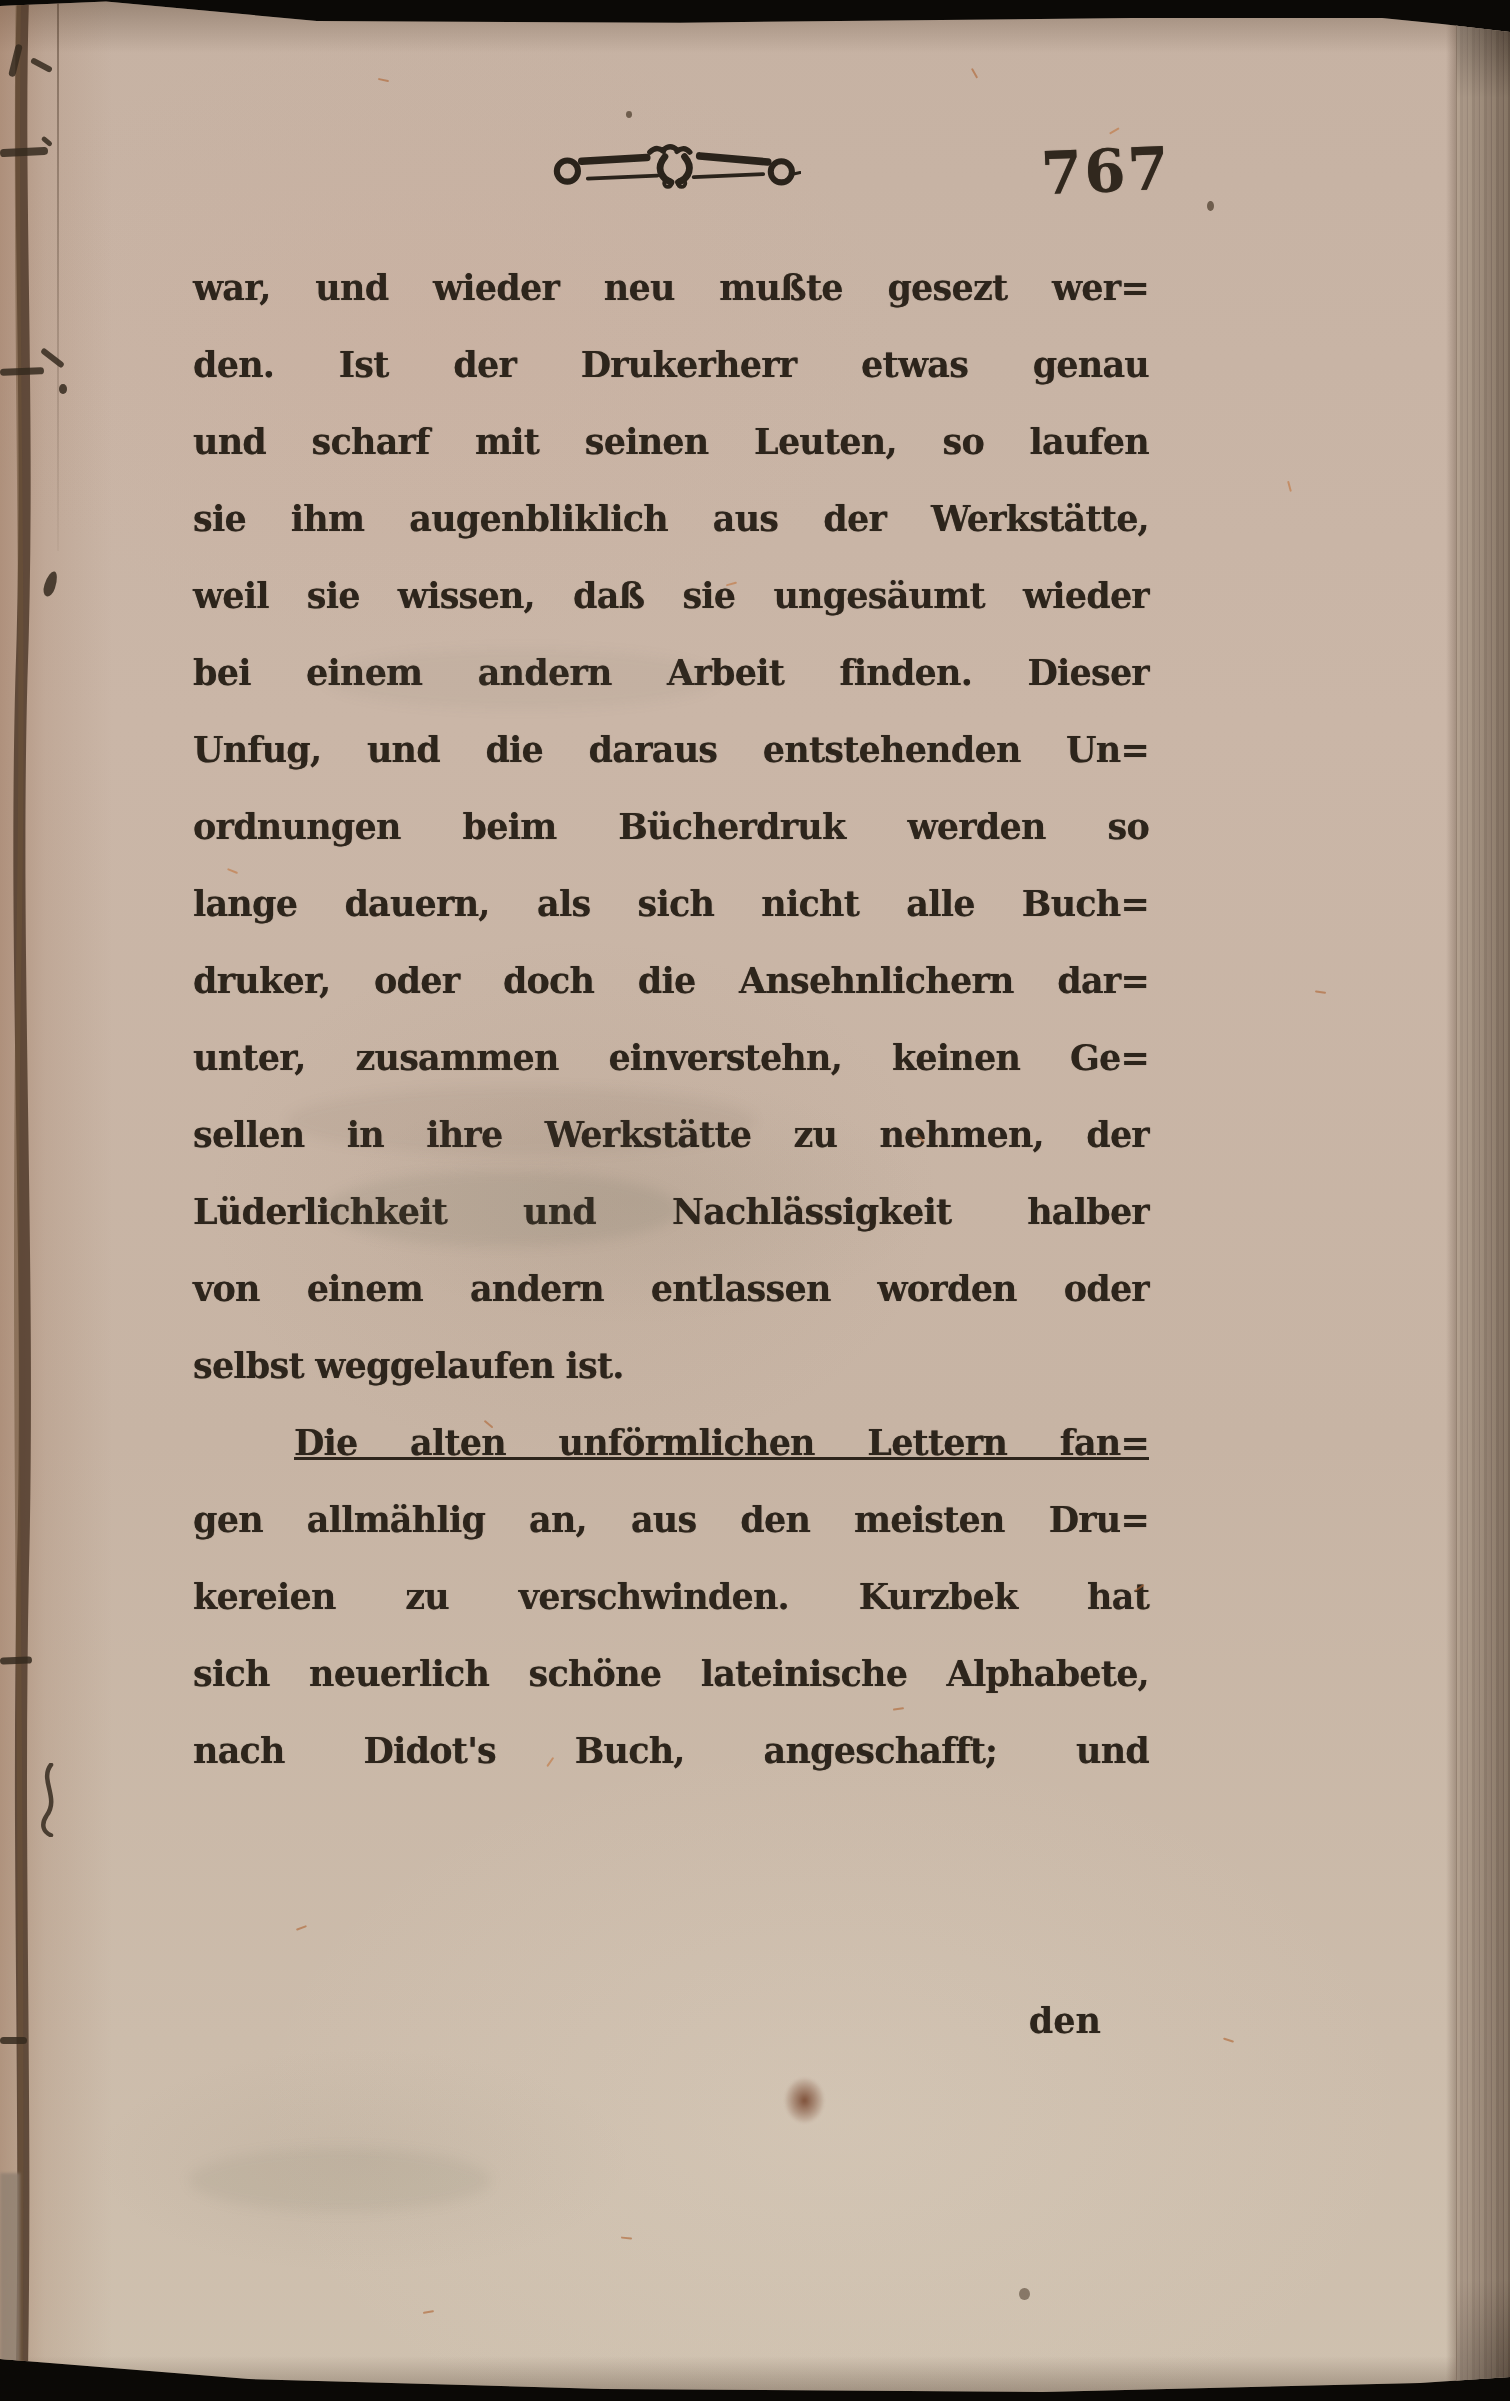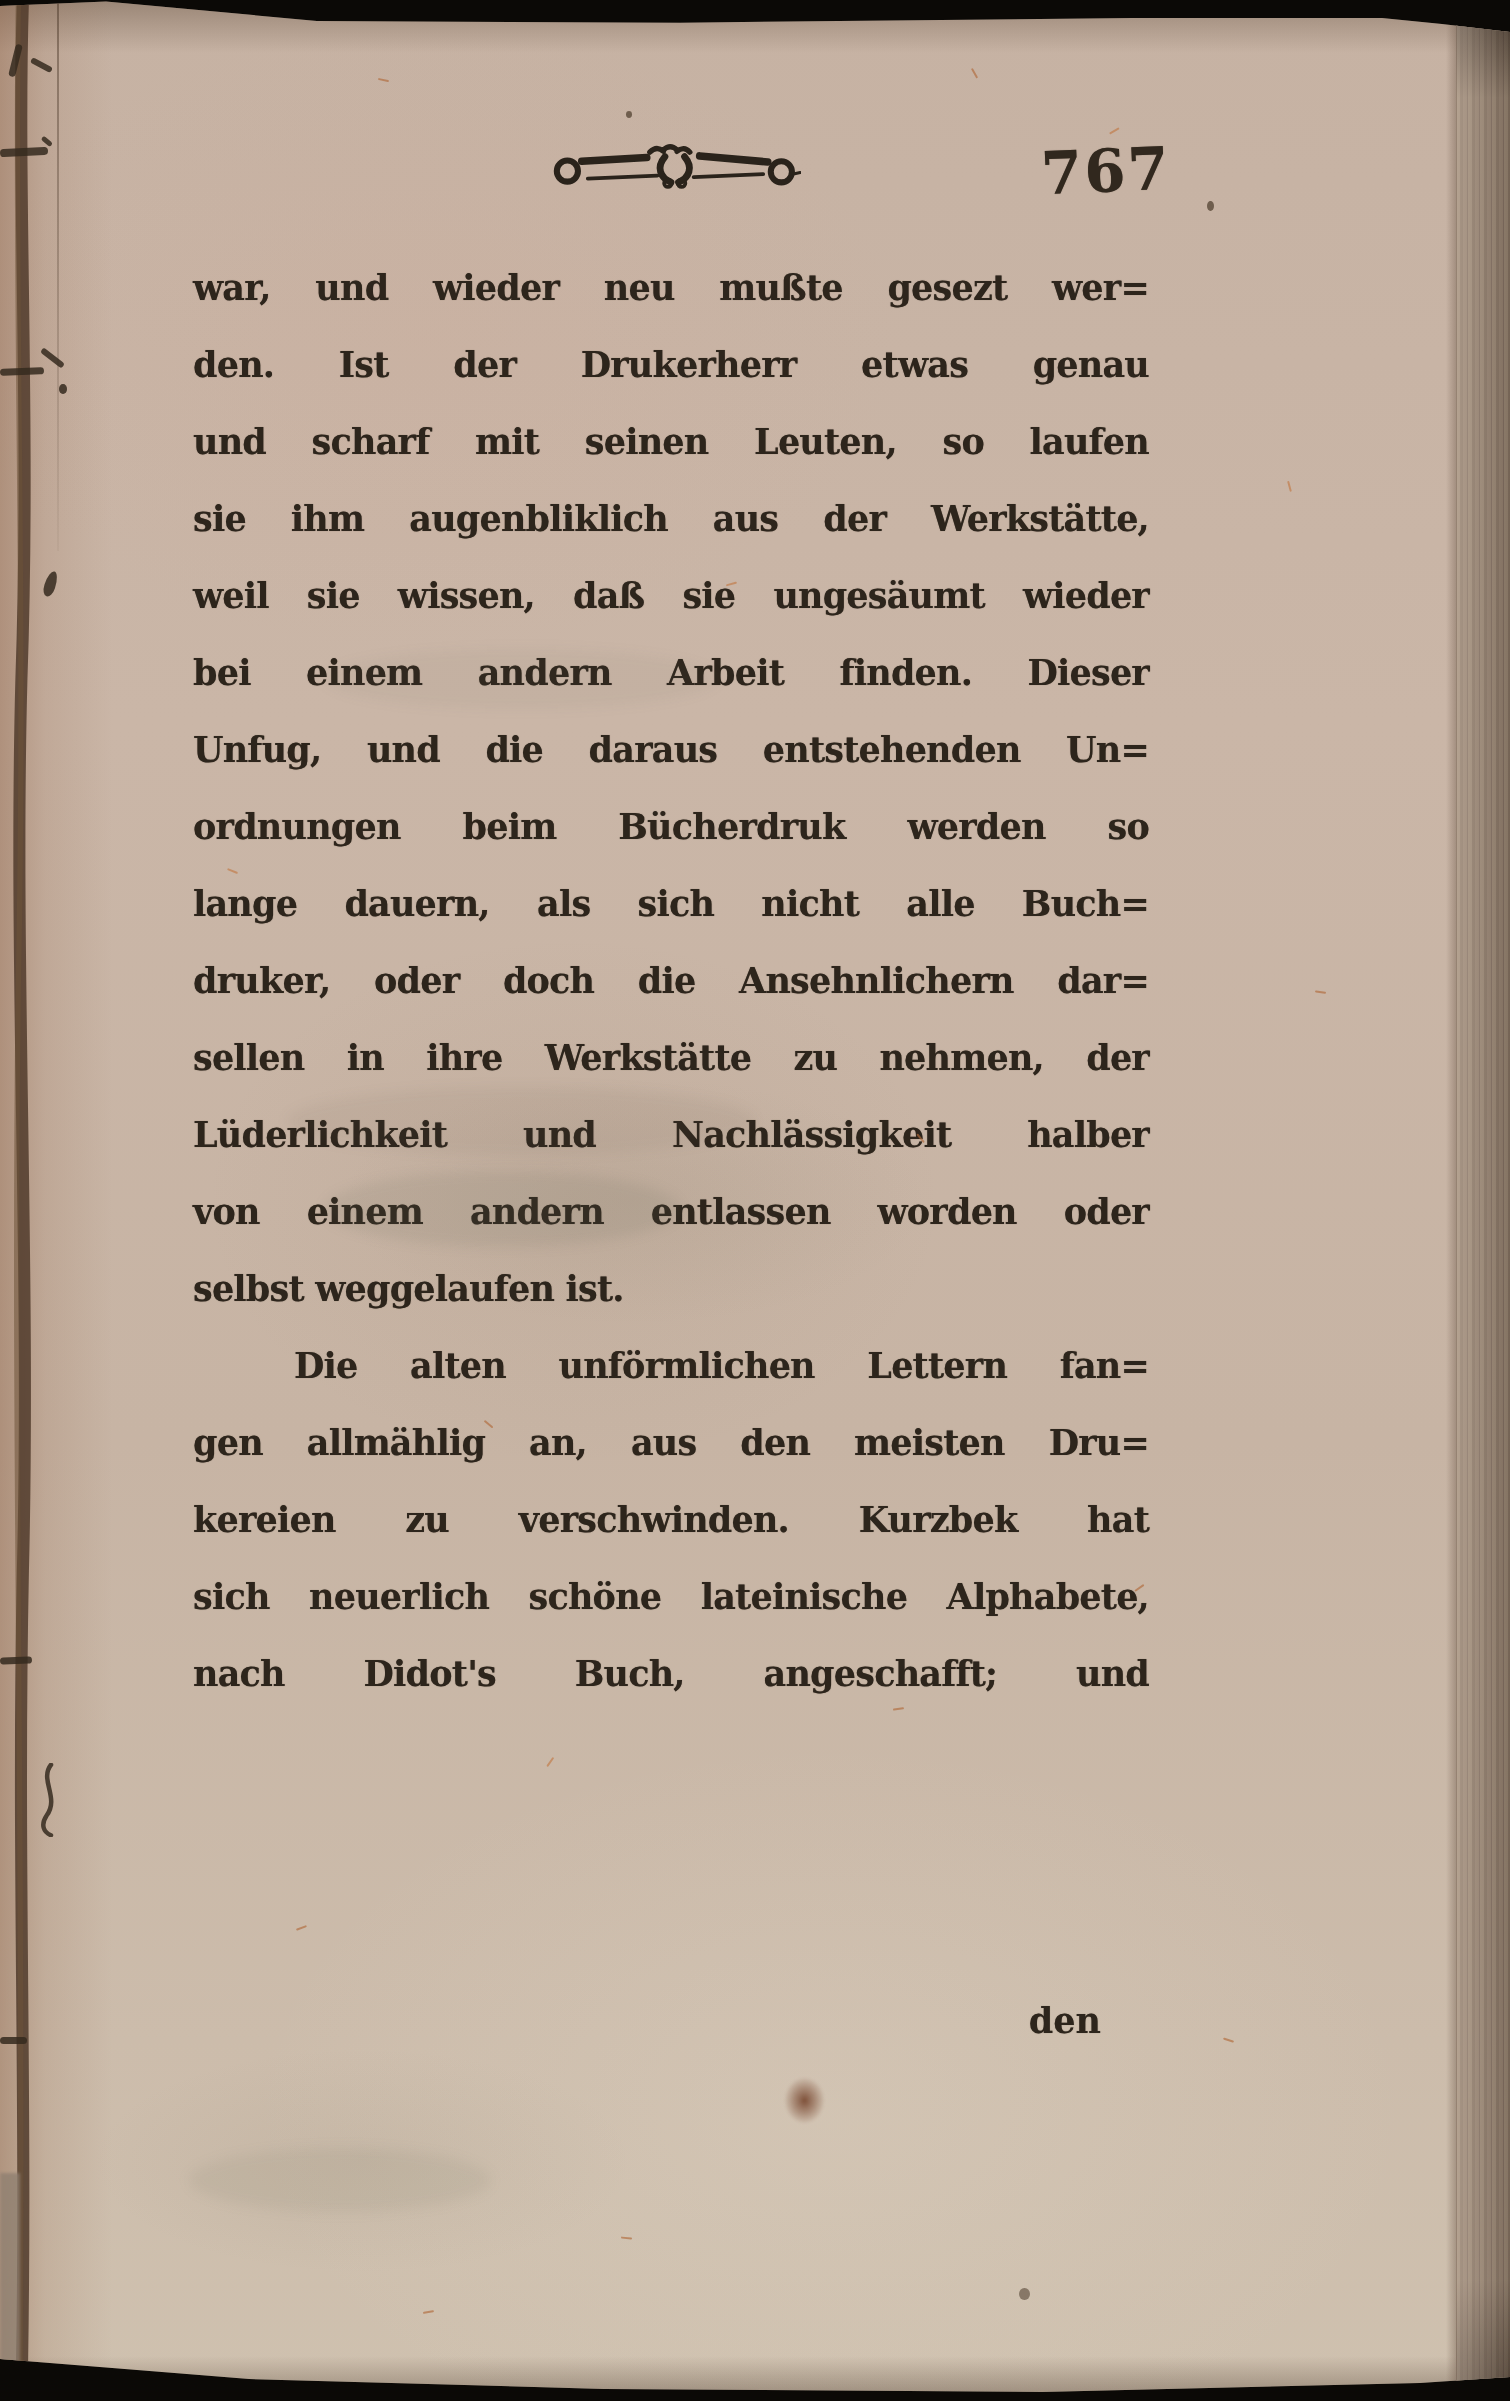--- a/index.html
+++ b/index.html
@@ -51,21 +51,21 @@
     transform:rotate(-2.5deg);color:#31281e;text-shadow:0 0 0.8px rgba(45,34,22,0.6);}
   
   .textblock{position:absolute;left:193px;top:249px;width:956px;}
   .line{
     height:77px;line-height:77px;
     font-size:35px;font-weight:bold;letter-spacing:-0.8px;
     text-align:justify;text-align-last:justify;
     white-space:normal;
   }
   .line.end{text-align-last:left;}
-  .line.indent{padding-left:101px;}
+  .line.indent{padding-left:101px;text-decoration:underline;}
   .catchword{position:absolute;left:1018px;top:1997px;width:83px;height:47px;line-height:47px;
     font-size:35px;font-weight:bold;text-align:right;}
   
   .mark{position:absolute;background:#352a1f;border-radius:3.8px;opacity:.85;}
   
   .stain-rust{position:absolute;left:784px;top:2077px;width:41px;height:47px;border-radius:50%;
     background:radial-gradient(closest-side,rgba(112,60,36,0.85),rgba(112,60,36,0.35) 60%,rgba(112,60,36,0));
     filter:blur(0.8px);}
   .stain-dot{position:absolute;border-radius:50%;background:#4a3a2a;opacity:.7;}
   .smudge{position:absolute;border-radius:50%;filter:blur(6px);}
@@ -112,20 +112,21 @@
       <div class="line">war, und wieder neu mußte gesezt wer=</div>
       <div class="line">den. Ist der Drukerherr etwas genau</div>
       <div class="line">und scharf mit seinen Leuten, so laufen</div>
       <div class="line">sie ihm augenbliklich aus der Werkstätte,</div>
       <div class="line">weil sie wissen, daß sie ungesäumt wieder</div>
       <div class="line">bei einem andern Arbeit finden. Dieser</div>
       <div class="line">Unfug, und die daraus entstehenden Un=</div>
       <div class="line">ordnungen beim Bücherdruk werden so</div>
       <div class="line">lange dauern, als sich nicht alle Buch=</div>
       <div class="line">druker, oder doch die Ansehnlichern dar=</div>
+      <div class="line">unter, zusammen einverstehn, keinen Ge=</div>
       <div class="line">sellen in ihre Werkstätte zu nehmen, der</div>
       <div class="line">Lüderlichkeit und Nachlässigkeit halber</div>
       <div class="line">von einem andern entlassen worden oder</div>
       <div class="line end">selbst weggelaufen ist.</div>
       <div class="line indent">Die alten unförmlichen Lettern fan=</div>
       <div class="line">gen allmählig an, aus den meisten Dru=</div>
       <div class="line">kereien zu verschwinden. Kurzbek hat</div>
       <div class="line">sich neuerlich schöne lateinische Alphabete,</div>
       <div class="line">nach Didot's Buch, angeschafft; und</div>
     </div>

